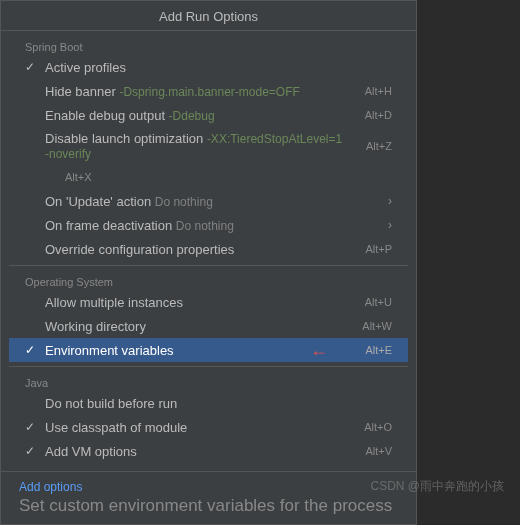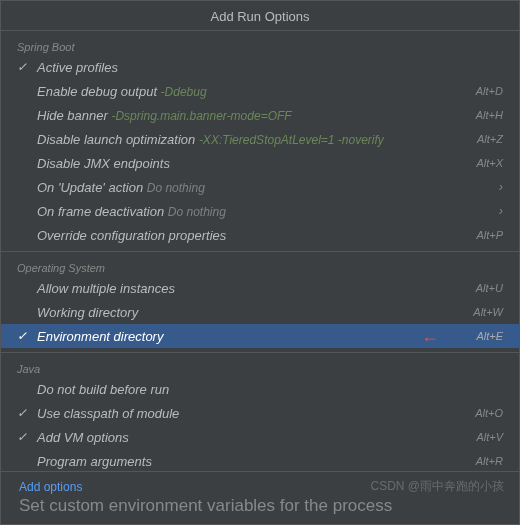--- a/index.html
+++ b/index.html
@@ -7,43 +7,42 @@
       width: 520px;
       height: 525px;
       background: #2b2b2b;
       font-family: 'Segoe UI', Arial, sans-serif;
       font-size: 13px;
       color: #bbbbbb;
       overflow: hidden;
     }
 
     .dialog {
-      width: 520px;
+      width: 417px;
       height: 525px;
       background: #3c3f41;
       border: 1px solid #555;
       display: flex;
       flex-direction: column;
     }
 
     .title-bar {
       text-align: center;
       padding: 8px 0 6px;
       color: #bbbbbb;
       font-size: 13px;
       font-weight: 500;
       border-bottom: 1px solid #555;
       background: #3c3f41;
     }
 
     .content {
       flex: 1;
       overflow-y: auto;
-      padding: 4px 0;
-      font-style: italic;
+      padding: 4px 8px;
     }
 
     .section-header {
       color: #888888;
       font-size: 11px;
       padding: 6px 16px 2px;
       font-weight: normal;
     }
 
     .menu-item {
@@ -139,39 +138,38 @@
 
     <div class="section-header">Spring Boot</div>
 
     <div class="menu-item">
       <span class="checkmark">✓</span>
       <span class="item-label">Active profiles</span>
     </div>
 
     <div class="menu-item">
       <span class="checkmark"></span>
+      <span class="item-label">Hide banner <span class="param">-Dspring.main.banner-mode=OFF</span></span>
+      <span class="shortcut">Alt+H</span>
+    </div>
+
+    <div class="menu-item">
+      <span class="checkmark"></span>
       <span class="item-label">Enable debug output <span class="param">-Ddebug</span></span>
       <span class="shortcut">Alt+D</span>
     </div>
 
     <div class="menu-item">
       <span class="checkmark"></span>
-      <span class="item-label">Hide banner <span class="param">-Dspring.main.banner-mode=OFF</span></span>
-      <span class="shortcut">Alt+H</span>
-    </div>
-
-    <div class="menu-item">
-      <span class="checkmark"></span>
       <span class="item-label">Disable launch optimization <span class="param">-XX:TieredStopAtLevel=1 -noverify</span></span>
       <span class="shortcut">Alt+Z</span>
     </div>
 
     <div class="menu-item">
       <span class="checkmark"></span>
-      <span class="item-label">Disable JMX endpoints</span>
       <span class="shortcut">Alt+X</span>
     </div>
 
     <div class="menu-item">
       <span class="checkmark"></span>
       <span class="item-label">On 'Update' action <span class="param-gray">Do nothing</span></span>
       <span class="arrow">›</span>
     </div>
 
     <div class="menu-item">
@@ -197,21 +195,21 @@
     </div>
 
     <div class="menu-item">
       <span class="checkmark"></span>
       <span class="item-label">Working directory</span>
       <span class="shortcut">Alt+W</span>
     </div>
 
     <div class="menu-item highlighted" style="background:#375a8c; position:relative;">
       <span class="checkmark" style="color:#ffffff;">✓</span>
-      <span class="item-label" style="color:#ffffff;">Environment directory</span>
+      <span class="item-label" style="color:#ffffff;">Environment variables</span>
 
       <span style="position:absolute; right:80px; top:50%; transform:translateY(-50%); color:#e05050; font-size:18px; font-weight:bold;">←</span>
       <span class="shortcut" style="color:#aaaaaa;">Alt+E</span>
     </div>
 
     <div class="divider"></div>
 
     <div class="section-header">Java</div>
 
     <div class="menu-item">

